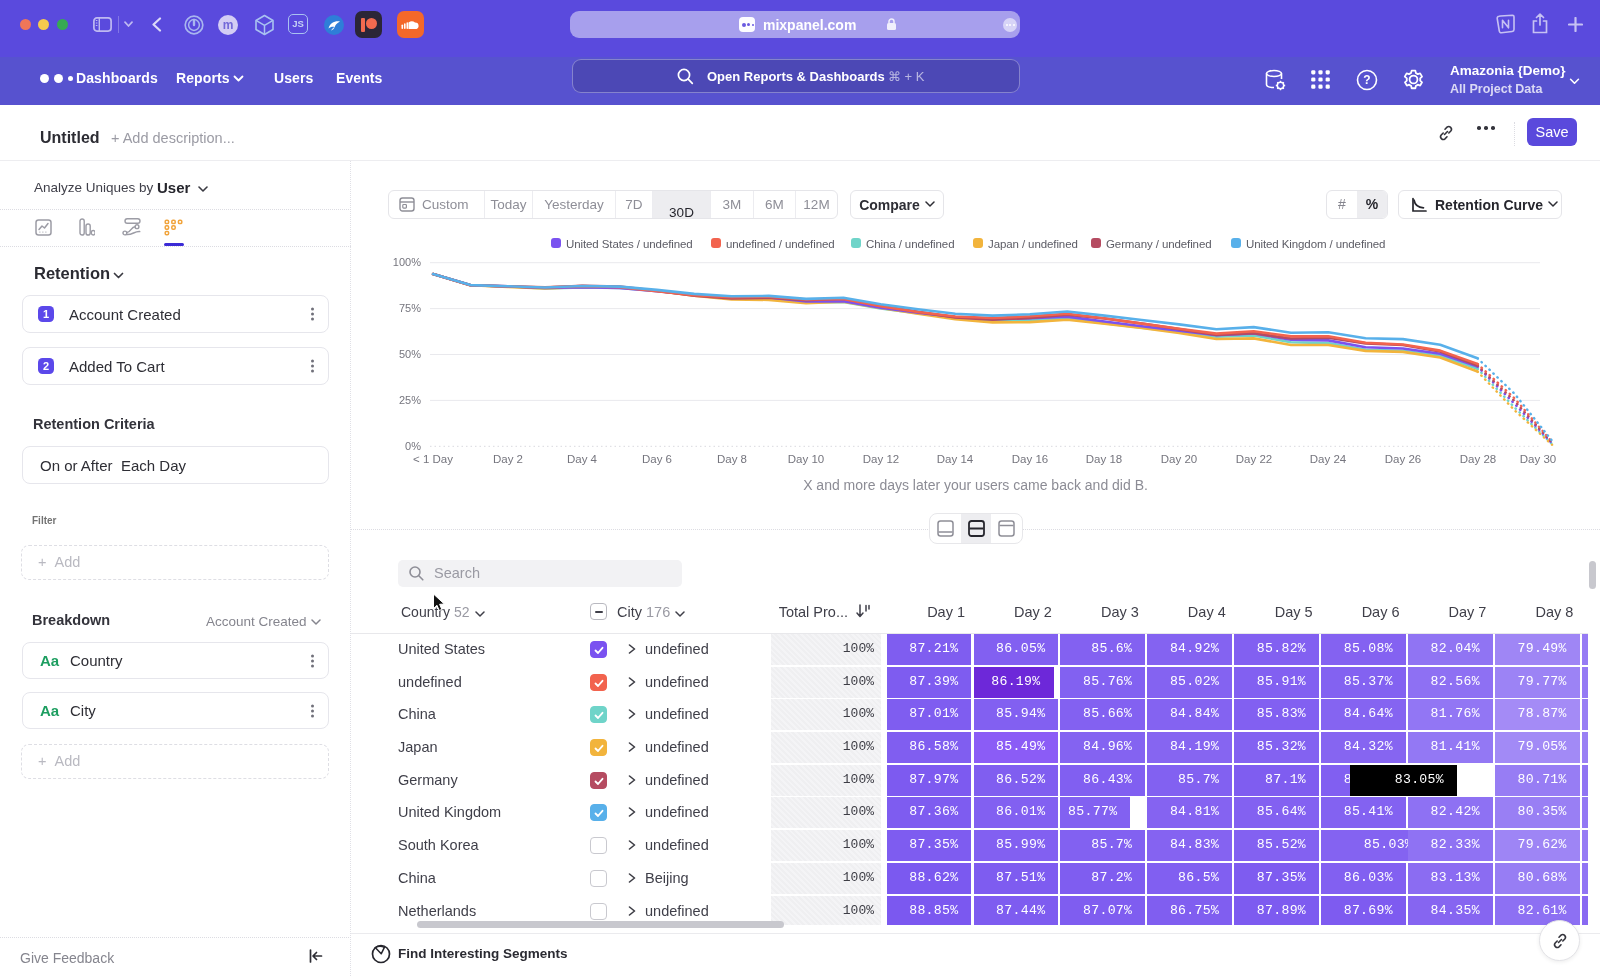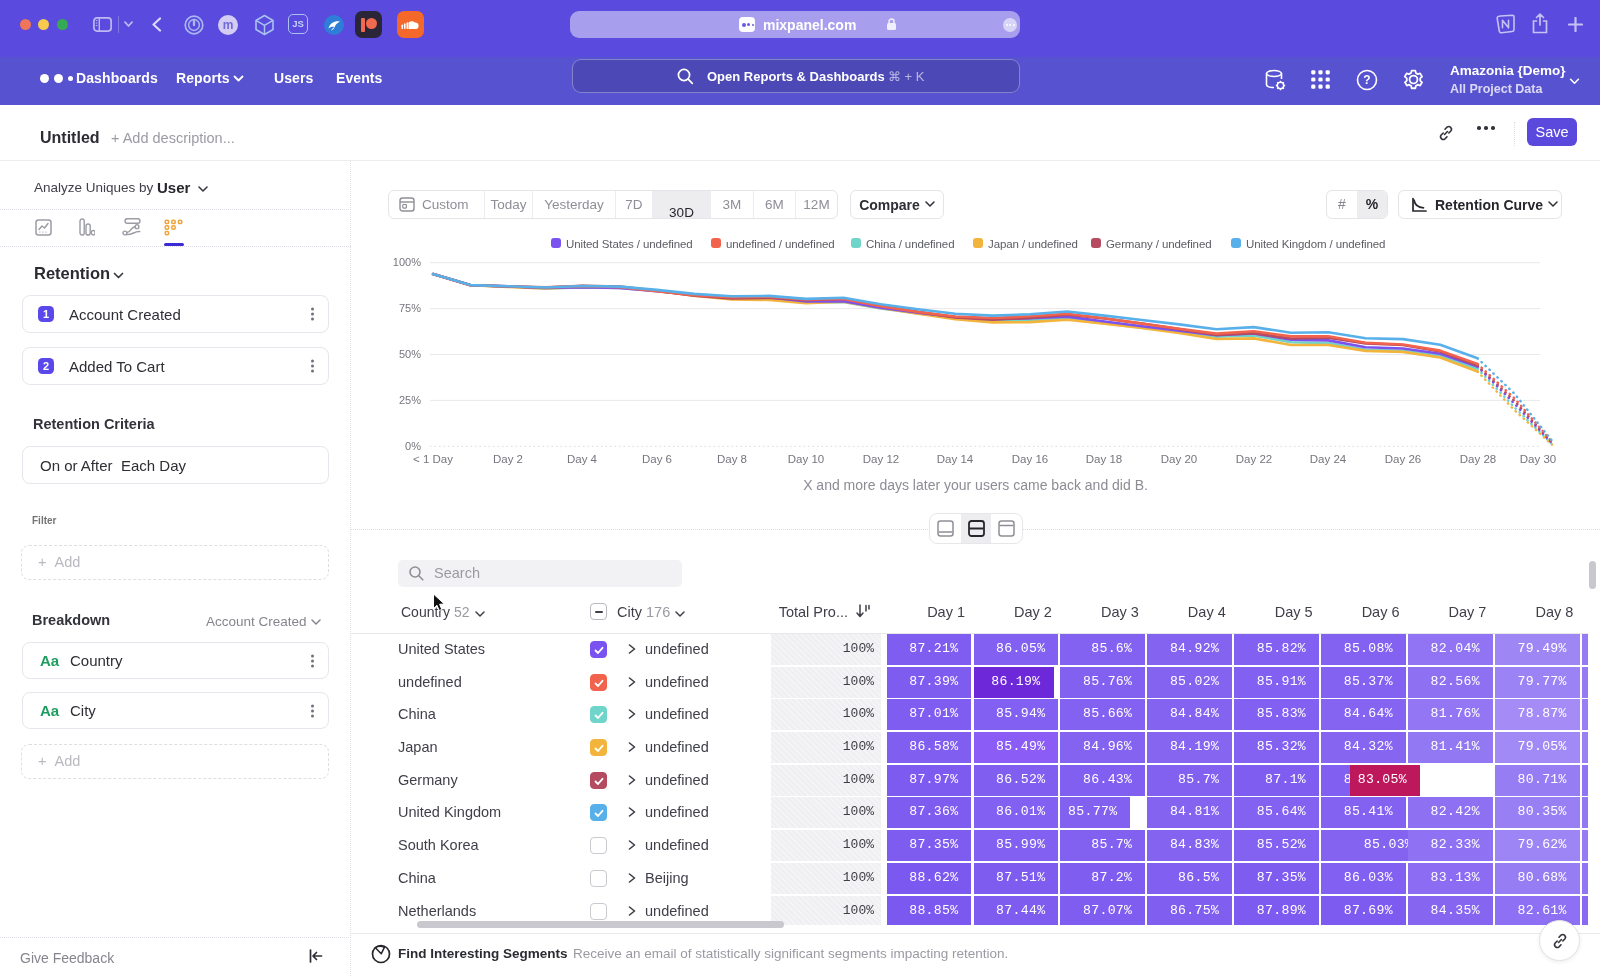--- a/index.html
+++ b/index.html
@@ -527,21 +527,21 @@
             <path d="M1.5 1 L6.5 5 L1.5 9" fill="none" stroke="#3c3c44" stroke-width="1.6" stroke-linecap="round" stroke-linejoin="round"></path>
           </svg>
 <div class="tcity">undefined</div>
 <div class="tgray">100%</div>
 <div class="pcell" style="left:535.6px;width:84.9px;background:#7d5af0">87.97%</div>
 <div class="pcell" style="left:622.5px;width:84.9px;background:#805ef0">86.52%</div>
 <div class="pcell" style="left:709.4px;width:84.9px;background:#815ff1">86.43%</div>
 <div class="pcell" style="left:796.3px;width:84.9px;background:#8261f1">85.7%</div>
 <div class="pcell" style="left:883.2px;width:84.9px;background:#7f5df0">87.1%</div>
 <div class="pcell" style="left:970.1px;width:84.9px;background:#815ff1">86.25%</div>
-<div class="pcell" style="left:999px;width:70px;background:#be185d">83.05%</div>
+<div class="pcell" style="left:999px;width:107px;background:#000000">83.05%</div>
 <div class="pcell" style="left:1143.9px;width:84.9px;background:#977df4">80.71%</div>
 <div class="pcell" style="left:1230.8px;width:84.9px;background:#9074f3">82.1%</div>
 </div>
 <div class="trow" style="top:636px">
 <div class="tname">United Kingdom</div>
 <div class="cb" style="background:#58b0ea;border-color:#58b0ea"><svg width="10" height="9" viewBox="0 0 10 9">
               <path d="M1.5 4.5 L4 7 L8.5 1.8" fill="none" stroke="#fff" stroke-width="1.8" stroke-linecap="round" stroke-linejoin="round"></path>
             </svg></div>
 <svg class="rarr" width="8" height="10" viewBox="0 0 8 10">
             <path d="M1.5 1 L6.5 5 L1.5 9" fill="none" stroke="#3c3c44" stroke-width="1.6" stroke-linecap="round" stroke-linejoin="round"></path>
@@ -620,20 +620,19 @@
         <path d="M1.5 1 L1.5 15.5 L5 12.3 L7.2 17.5 L9.8 16.4 L7.6 11.3 L12.3 11 Z" fill="#111" stroke="#fff" stroke-width="1"></path>
       </svg>
 </div>
 
 <div id="botbar">
   <svg class="abs" style="left:20px;top:10px" width="20" height="20" viewBox="0 0 20 20">
         <circle cx="10" cy="10" r="8.5" fill="none" stroke="#26262d" stroke-width="1.7"></circle>
         <path d="M10.2 9.8 L4.2 3.6 Q9 1 13.4 3.4 Z" fill="none" stroke="#26262d" stroke-width="1.5" stroke-linejoin="round"></path>
       </svg>
   <div class="abs" style="left:47px;top:12px;font-size:13.5px;font-weight:700;color:#2b2b32;">Find Interesting Segments</div>
-  <div class="abs" style="left:222px;top:12px;font-size:13.5px;color:#9a9aa3;">Receive an email of statistically significant segments impacting retention.</div>
   <div class="abs" style="left:1188px;top:-14px;width:41px;height:41px;border-radius:50%;background:#fff;border:1px solid #e3e3e7;box-shadow:0 1px 4px rgba(0,0,0,0.08);">
     <svg style="position:absolute;left:11px;top:11px" width="18" height="18" viewBox="0 0 18 18">
           <path d="M7.5 10.5 L10.5 7.5 M6.2 9 L4.2 11 a2.7 2.7 0 0 0 3.8 3.8 l2-2 M11.8 9 l2-2 A2.7 2.7 0 0 0 10 3.2 l-2 2" fill="none" stroke="#34343c" stroke-width="1.6" stroke-linecap="round"></path>
         </svg>
   </div>
 </div>
 
 </div>
 </body></html>

